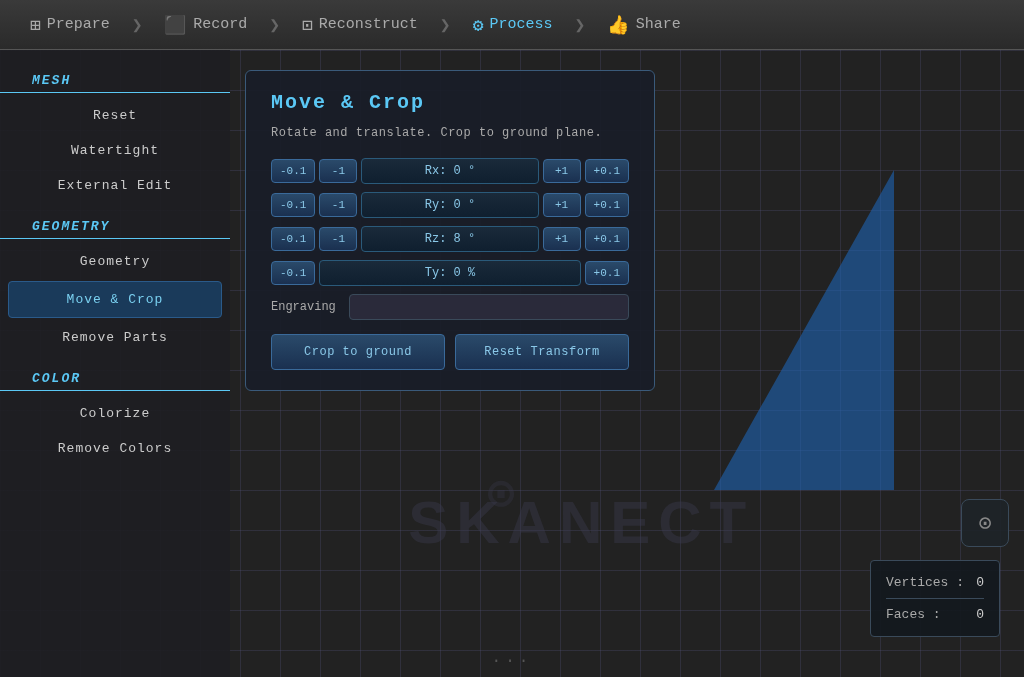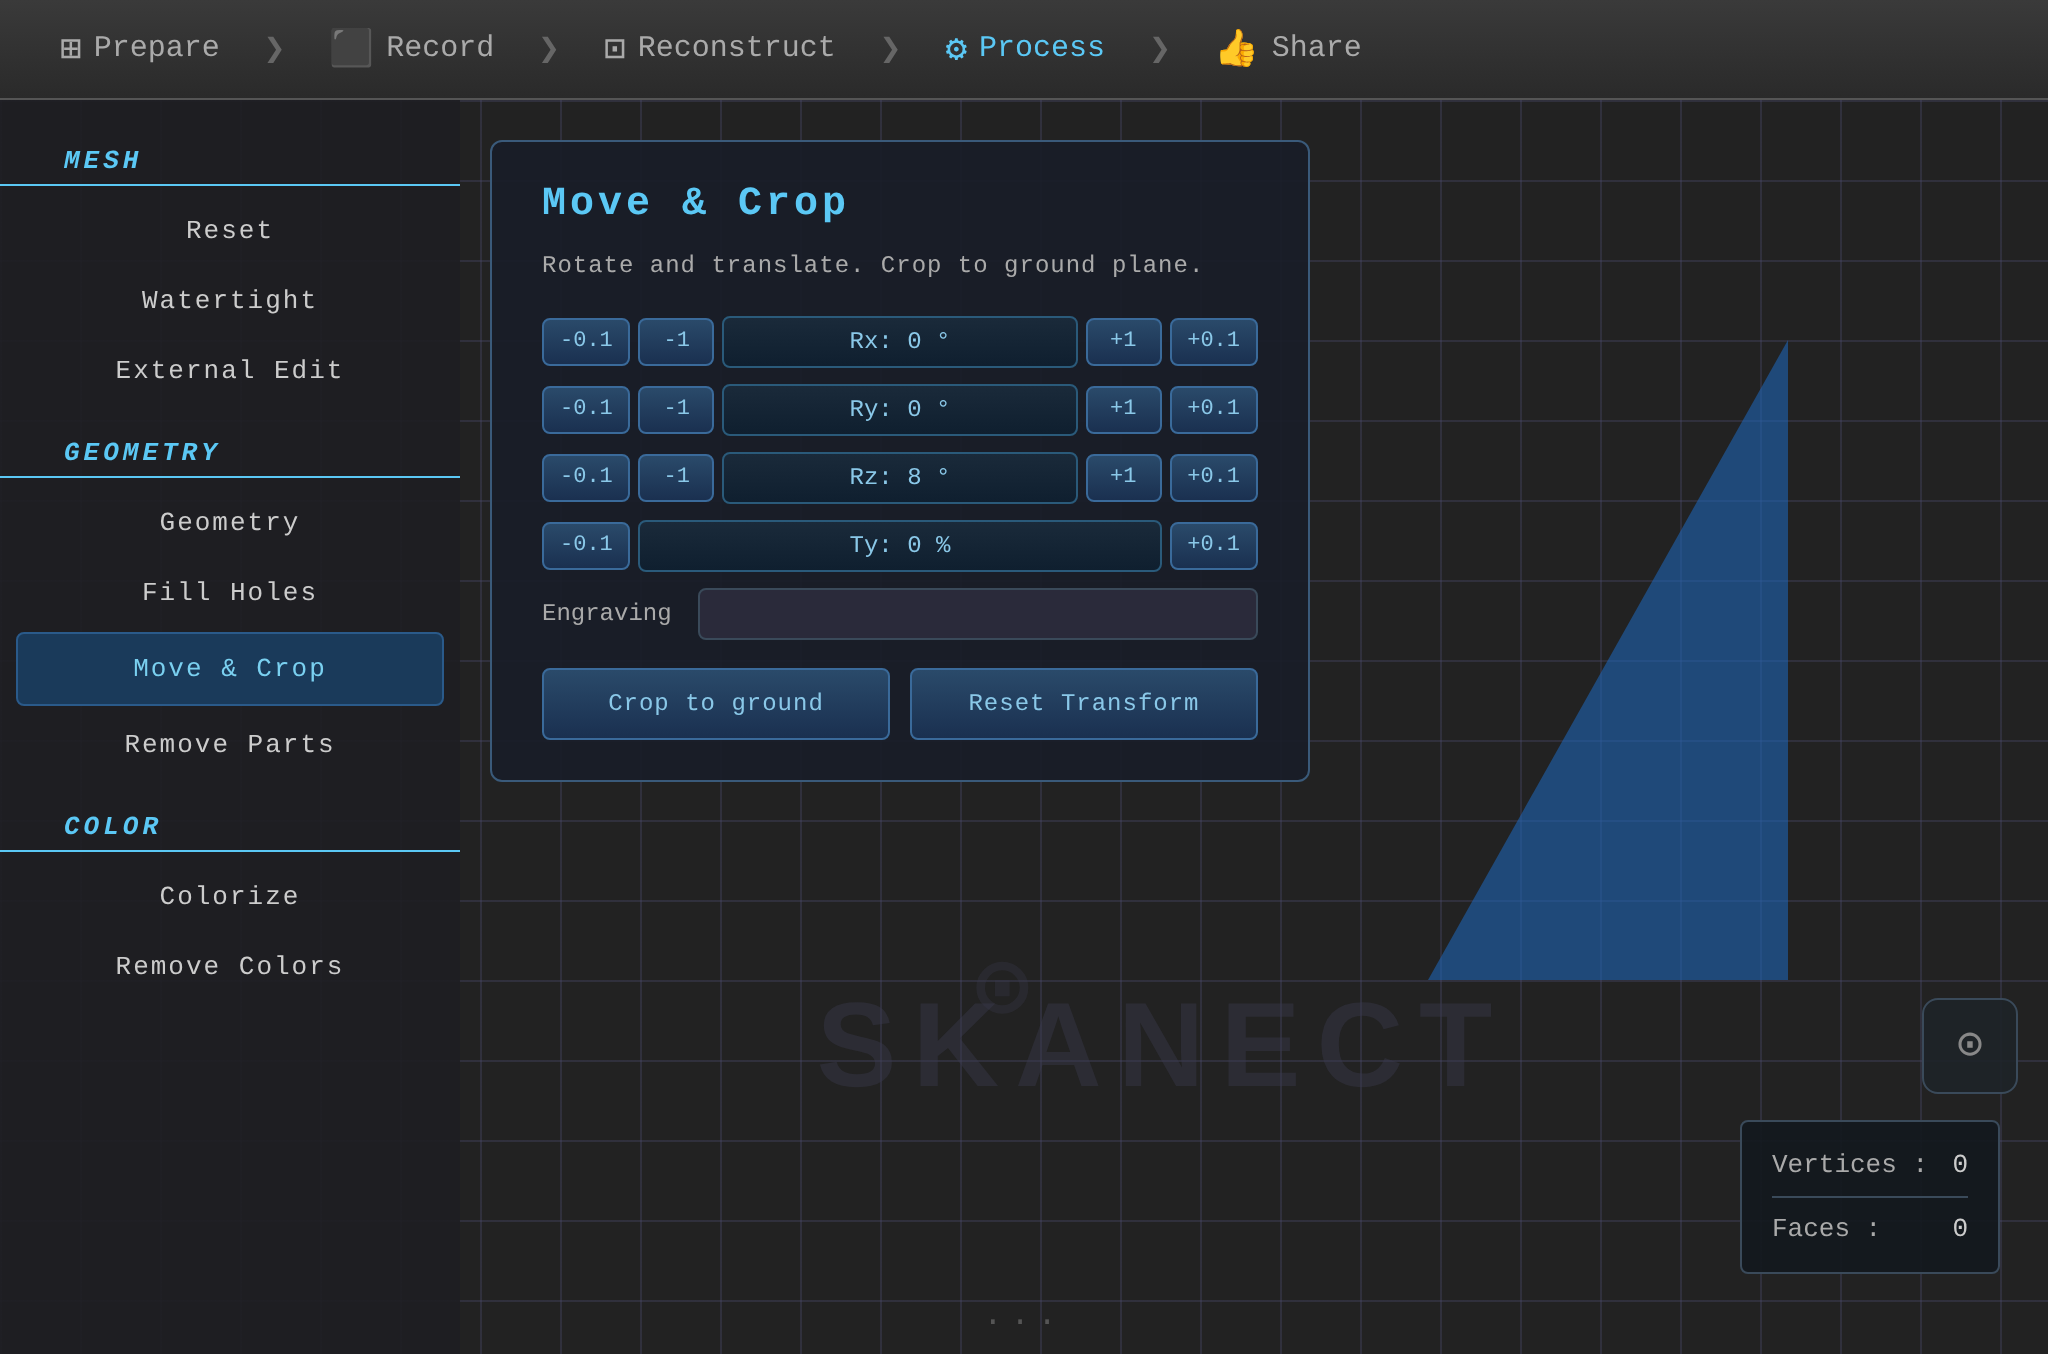--- a/index.html
+++ b/index.html
@@ -313,21 +313,20 @@
 
   <div class="sidebar">
 
     <div class="sidebar-section-title">Mesh</div>
     <button class="sidebar-item">Reset</button>
     <button class="sidebar-item">Watertight</button>
     <button class="sidebar-item">External Edit</button>
 
     <div class="sidebar-section-title" style="margin-top:8px;">Geometry</div>
     <button class="sidebar-item">Geometry</button>
-    <button class="sidebar-item">Fill Holes</button>
     <button class="sidebar-item active">Move &amp; Crop</button>
     <button class="sidebar-item">Remove Parts</button>
 
     <div class="sidebar-section-title" style="margin-top:8px;">Color</div>
     <button class="sidebar-item">Colorize</button>
     <button class="sidebar-item">Remove Colors</button>
   </div>
 
   <div class="main-panel">
     <div class="panel-title">Move &amp; Crop</div>

